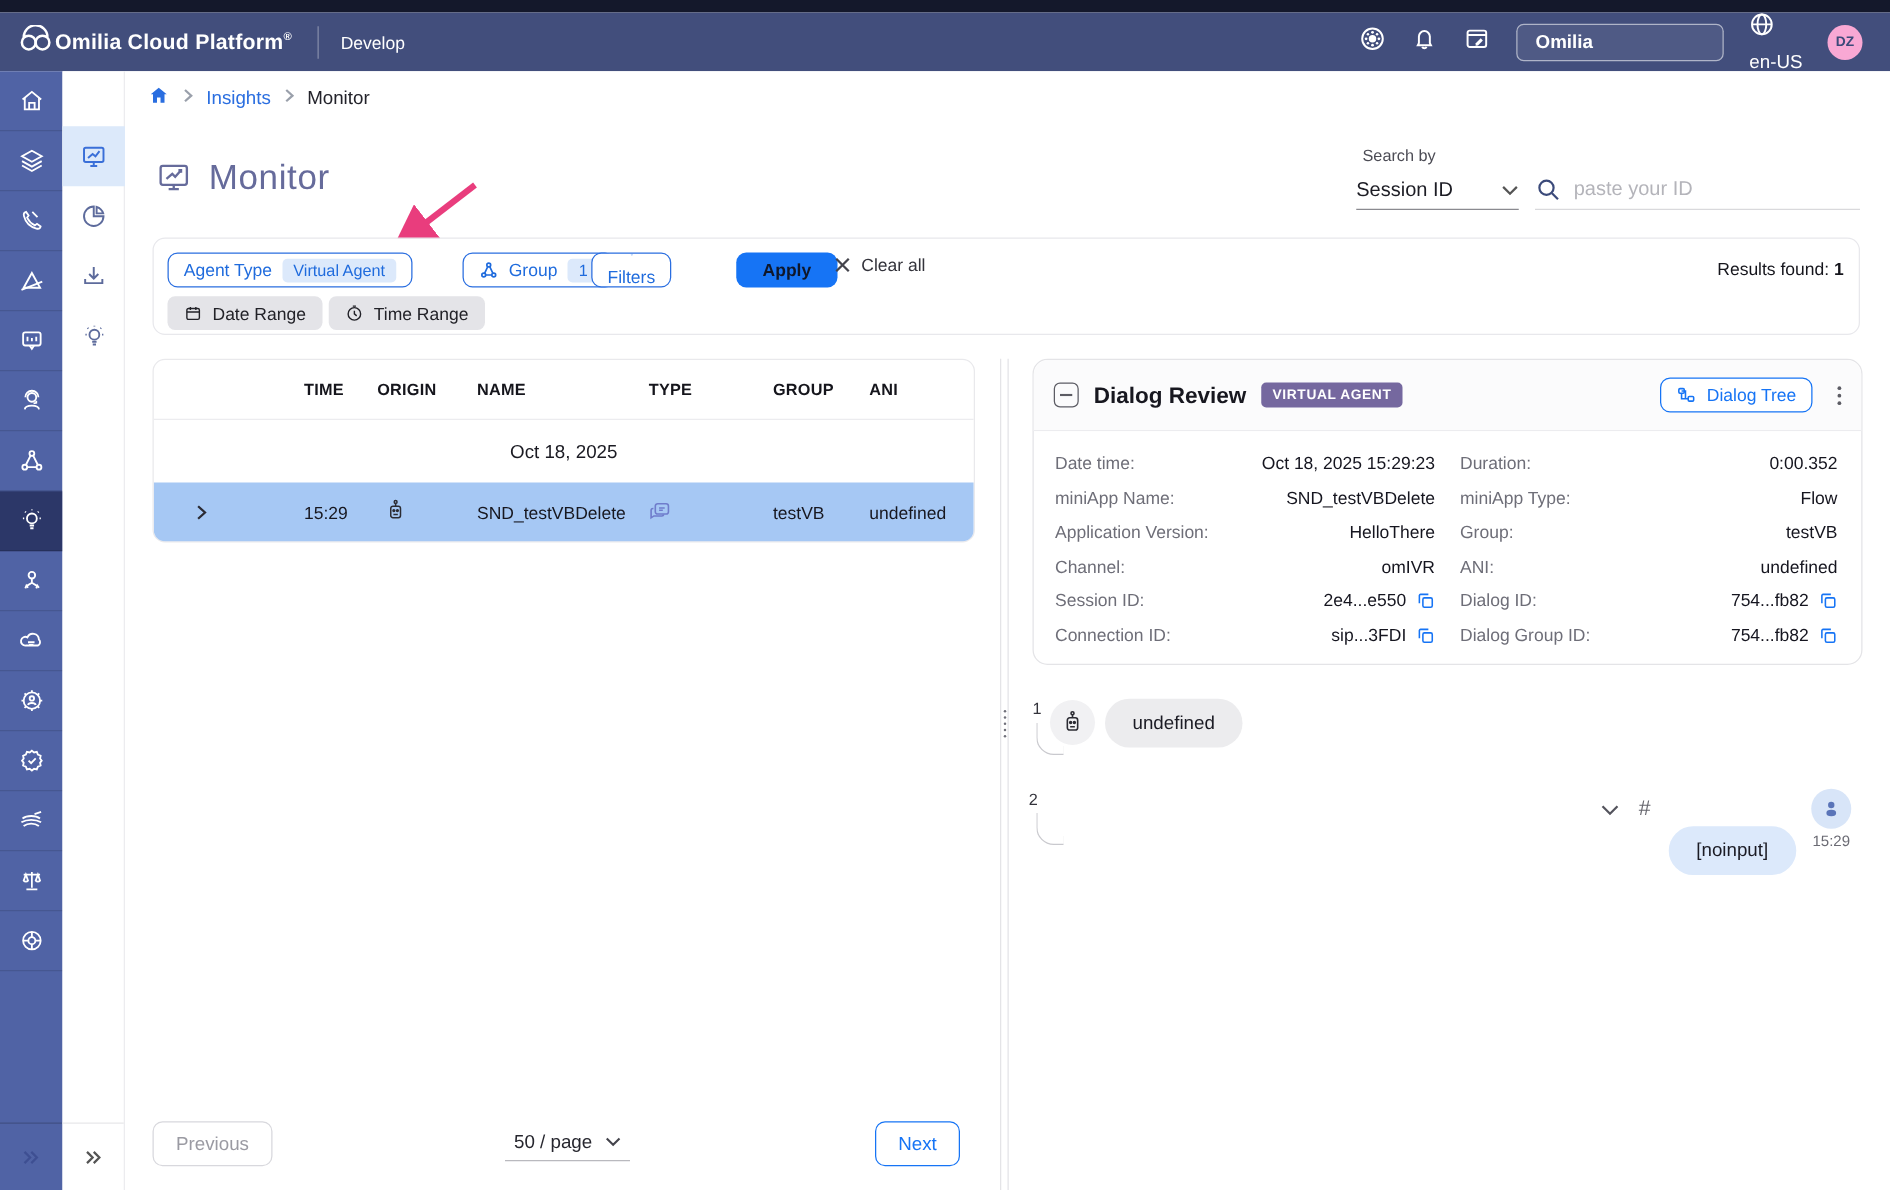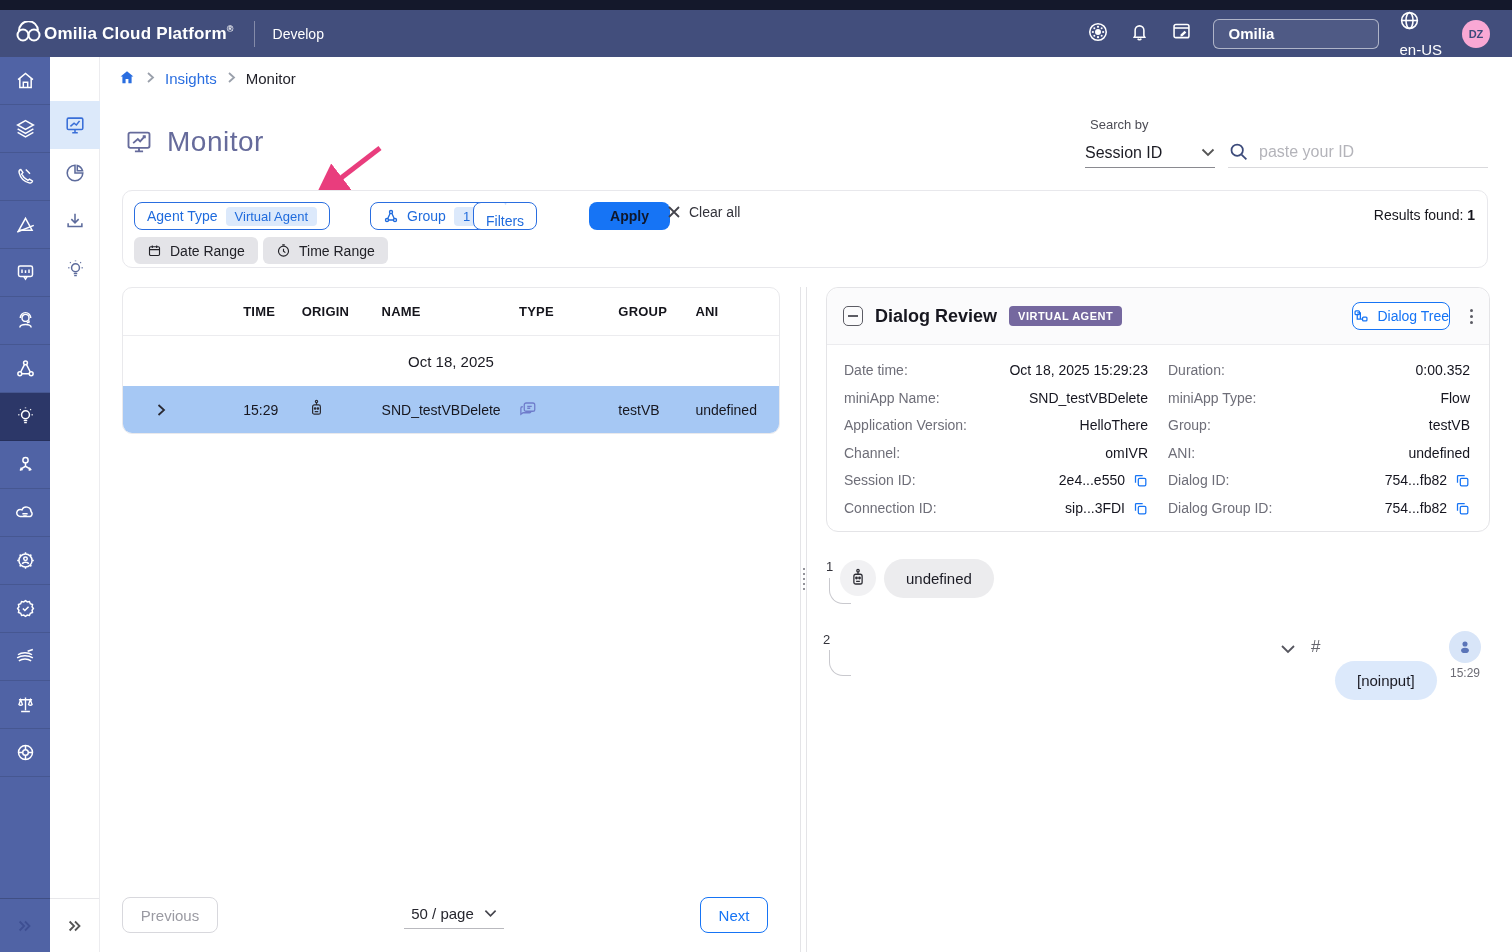--- a/index.html
+++ b/index.html
@@ -69,21 +69,21 @@
   .v-divider { position:absolute; left:800px; top:287px; width:7px; height:665px; border-left:1px solid #e4e4e7; border-right:1px solid #e4e4e7; }
   .v-handle { position:absolute; left:2px; top:281px; display:flex; flex-direction:column; gap:3px; }
   .v-handle i { width:2px; height:2px; background:#70707a; border-radius:50%; }
 
   
   .dialog-card { position:absolute; left:826px; top:287px; width:664px; height:245px; border:1px solid #e4e4e7; border-radius:12px; background:#fff; }
   .dlg-head { height:57px; background:#fbfbfc; border-bottom:1px solid #ececef; border-radius:12px 12px 0 0; display:flex; align-items:center; padding:0 16px; gap:12px; }
   .collapse-sq { width:20px; height:20px; border:1.5px solid #5c5c64; border-radius:5px; color:#5c5c64; display:flex; align-items:center; justify-content:center; }
   .dlg-title { font-size:18px; font-weight:bold; color:#17171f; }
   .va-badge { background:#75689f; color:#fff; font-size:11px; font-weight:bold; letter-spacing:.5px; border-radius:4px; padding:4px 9px; }
-  .tree-btn { margin-left:auto; height:28px; border:1.5px solid #1674f5; border-radius:8px; background:#fff; color:#1674f5; font-size:14px; font-weight:500; display:flex; align-items:center; gap:8px; padding:0 0; font-family:"Liberation Sans", sans-serif; }
+  .tree-btn { margin-left:auto; height:28px; border:1.5px solid #1674f5; border-radius:8px; background:#fff; color:#1674f5; font-size:14px; font-weight:500; display:flex; align-items:center; gap:8px; padding:0 12px; font-family:"Liberation Sans", sans-serif; }
   .kebab { display:flex; flex-direction:column; gap:3px; margin-left:8px; }
   .kebab i { width:3px; height:3px; border-radius:50%; background:#5c5c64; }
   .dlg-grid { display:grid; grid-template-columns:150px 154px 170px 1fr; padding:12px 19px 0 17px; font-size:14px; line-height:27.5px; }
   .f-label { color:#6e6e78; }
   .f-value { color:#15151f; text-align:right; white-space:nowrap; }
   .f-label.r { padding-left:20px; }
   .copy-ic { vertical-align:-3px; margin-left:8px; color:#1674f5; }
 
   
   .turn-num { position:absolute; font-size:13px; color:#33333b; }

